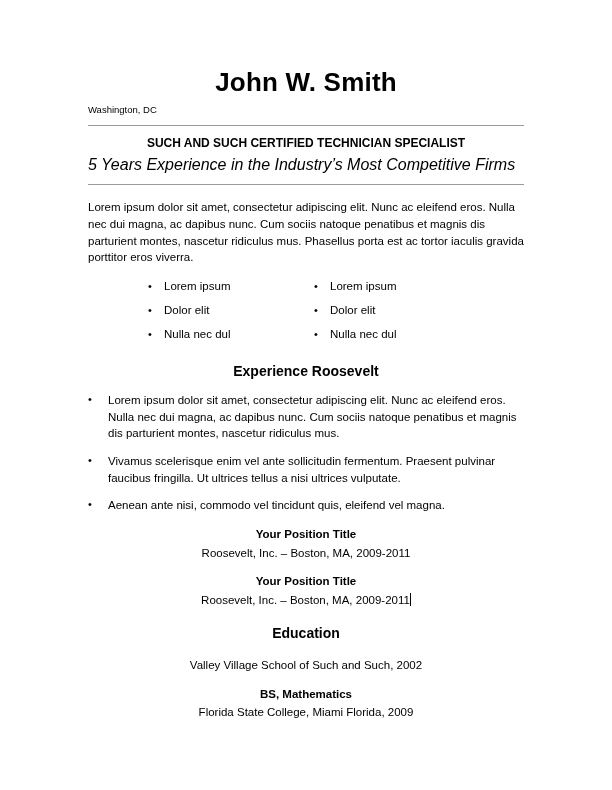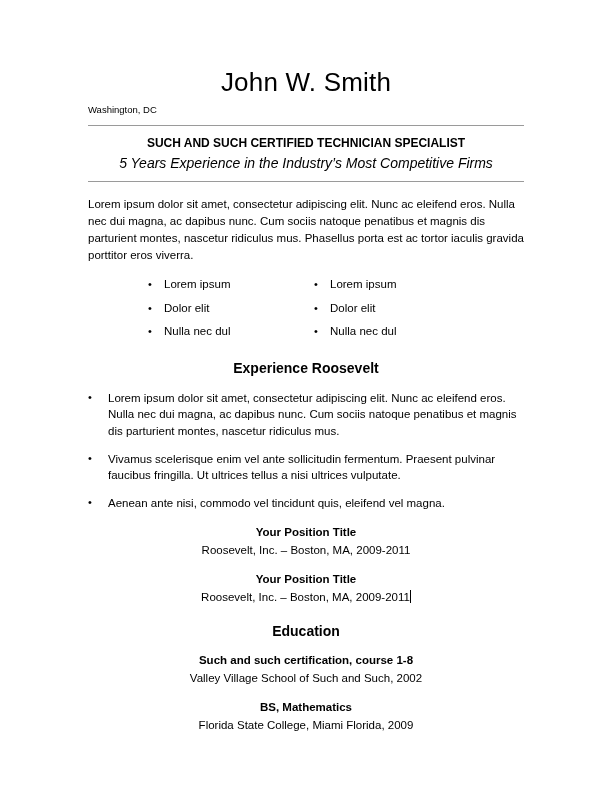--- a/index.html
+++ b/index.html
@@ -26,21 +26,21 @@
     position: absolute;
     left: 88px;
     top: 0;
     width: 436px;
   }
 
   
   .name {
     text-align: center;
     font-size: 26px;
-    font-weight: normal;
+    font-weight: bold;
     letter-spacing: 0.2px;
     margin: 0;
     padding-top: 68px;
     line-height: 1.1;
   }
   .location {
     text-align: left;
     font-size: 9.5px;
     margin-top: 7px;
     line-height: 1.2;
@@ -65,22 +65,22 @@
 
   
   .headline {
     text-align: center;
     font-size: 12px;
     font-weight: bold;
     margin-top: 10px;
     line-height: 1.25;
   }
   .subheadline {
-    text-align: center;
-    font-size: 14px;
+    text-align: left;
+    font-size: 16px;
     font-style: italic;
     margin-top: 4px;
     line-height: 1.25;
   }
 
   
   .intro {
     font-size: 11.5px;
     line-height: 1.46;
     margin-top: 14px;
@@ -239,21 +239,20 @@
     </div>
 
     <div class="entry">
       <div class="entry-title">Your Position Title</div>
       <div><span class="entry-detail">Roosevelt, Inc. – Boston, MA, 2009-2011</span><span class="caret"></span></div>
     </div>
 
     <div class="section-heading sec-gap-sm">Education</div>
 
     <div class="entry">
-      <div class="entry-title">Such and such certification, course 1-8</div>
       <div><span class="entry-detail">Valley Village School of Such and Such, 2002</span></div>
     </div>
 
     <div class="entry">
       <div class="entry-title">BS, Mathematics</div>
       <div><span class="entry-detail">Florida State College, Miami Florida, 2009</span></div>
     </div>
 
   </div>
 </div>

